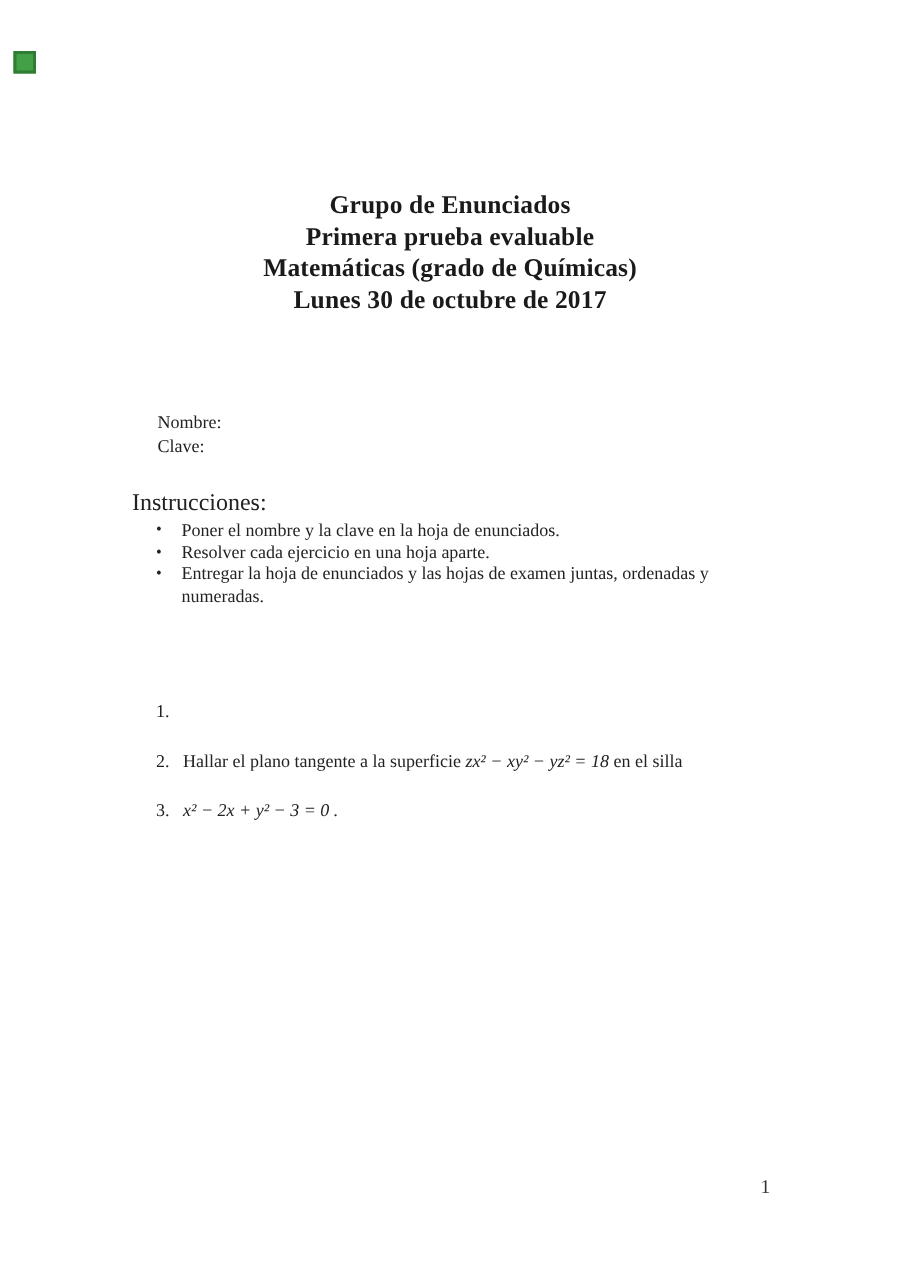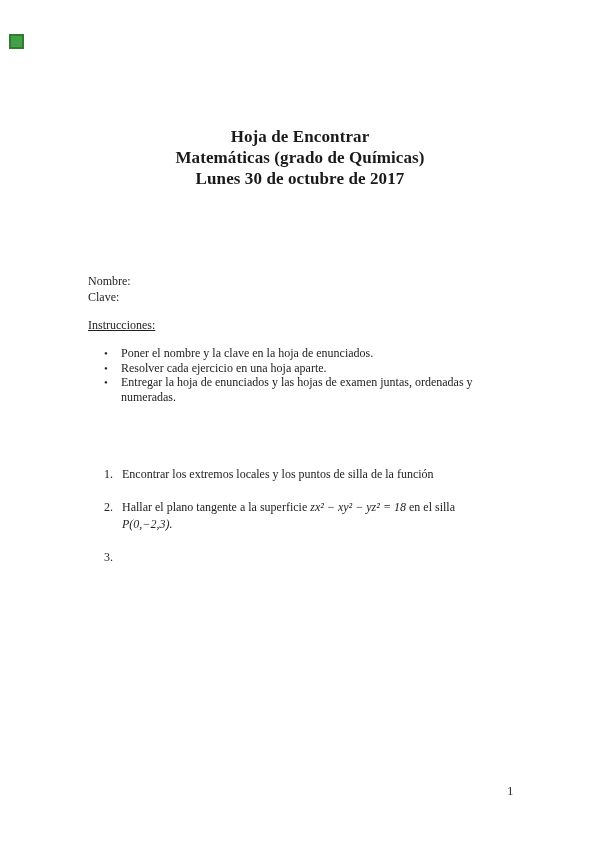--- a/index.html
+++ b/index.html
@@ -29,32 +29,31 @@
     width: 600px;
     text-align: center;
     font-weight: bold;
     font-size: 17px;
     line-height: 21px;
     color: #1a1a1a;
     letter-spacing: 0.1px;
   }
   .identity-block {
     position: absolute;
-    left: 88px;
+    left: 105px;
     top: 274px;
     font-size: 12px;
     line-height: 15.5px;
   }
   .instructions-heading {
     position: absolute;
     left: 88px;
-    top: 317px;
-    font-size: 12px;
+    top: 328px;
+    font-size: 16px;
     line-height: 16px;
-    text-decoration: underline;
   }
   .bullets {
     position: absolute;
     left: 104px;
     top: 346px;
     width: 392px;
     margin: 0;
     padding: 0;
     list-style: none;
     font-size: 12px;
@@ -87,21 +86,22 @@
   }
 </style>
 </head>
 <body>
 
 <div class="page">
 
   <div class="logo-square"></div>
 
   <header class="title-block">
-    <div>Hoja de Encontrar</div>
+    <div>Grupo de Enunciados</div>
+    <div>Primera prueba evaluable</div>
     <div>Matemáticas (grado de Químicas)</div>
     <div>Lunes 30 de octubre de 2017</div>
   </header>
 
   <section class="identity-block">
     <div>Nombre:</div>
     <div>Clave:</div>
   </section>
 
   <div class="instructions-heading">Instrucciones:</div>
@@ -118,32 +118,31 @@
     <li>
       <span class="bullet-dot">•</span>
       <span class="bullet-text">Entregar la hoja de enunciados y las hojas de examen juntas, ordenadas y numeradas.</span>
     </li>
   </ul>
 
   <ol class="problems">
     <li class="problem">
       <span class="problem-number">1.</span>
       <div class="problem-body">
-        <div class="problem-line1"><span>Encontrar los extremos locales y los puntos de silla de la función</span><span class="math"></span><span></span></div>
       </div>
     </li>
     <li class="problem">
       <span class="problem-number">2.</span>
       <div class="problem-body">
         <div class="problem-line1"><span>Hallar el plano tangente a la superficie </span><span class="math">zx² − xy² − yz² = 18</span><span> en el silla</span></div>
-        <div class="math">P(0,−2,3).</div>
       </div>
     </li>
     <li class="problem">
       <span class="problem-number">3.</span>
       <div class="problem-body">
+        <div class="math">x² − 2x + y² − 3 = 0 .</div>
       </div>
     </li>
   </ol>
 
   <div class="page-number">1</div>
 
 </div>
 
 </body></html>

